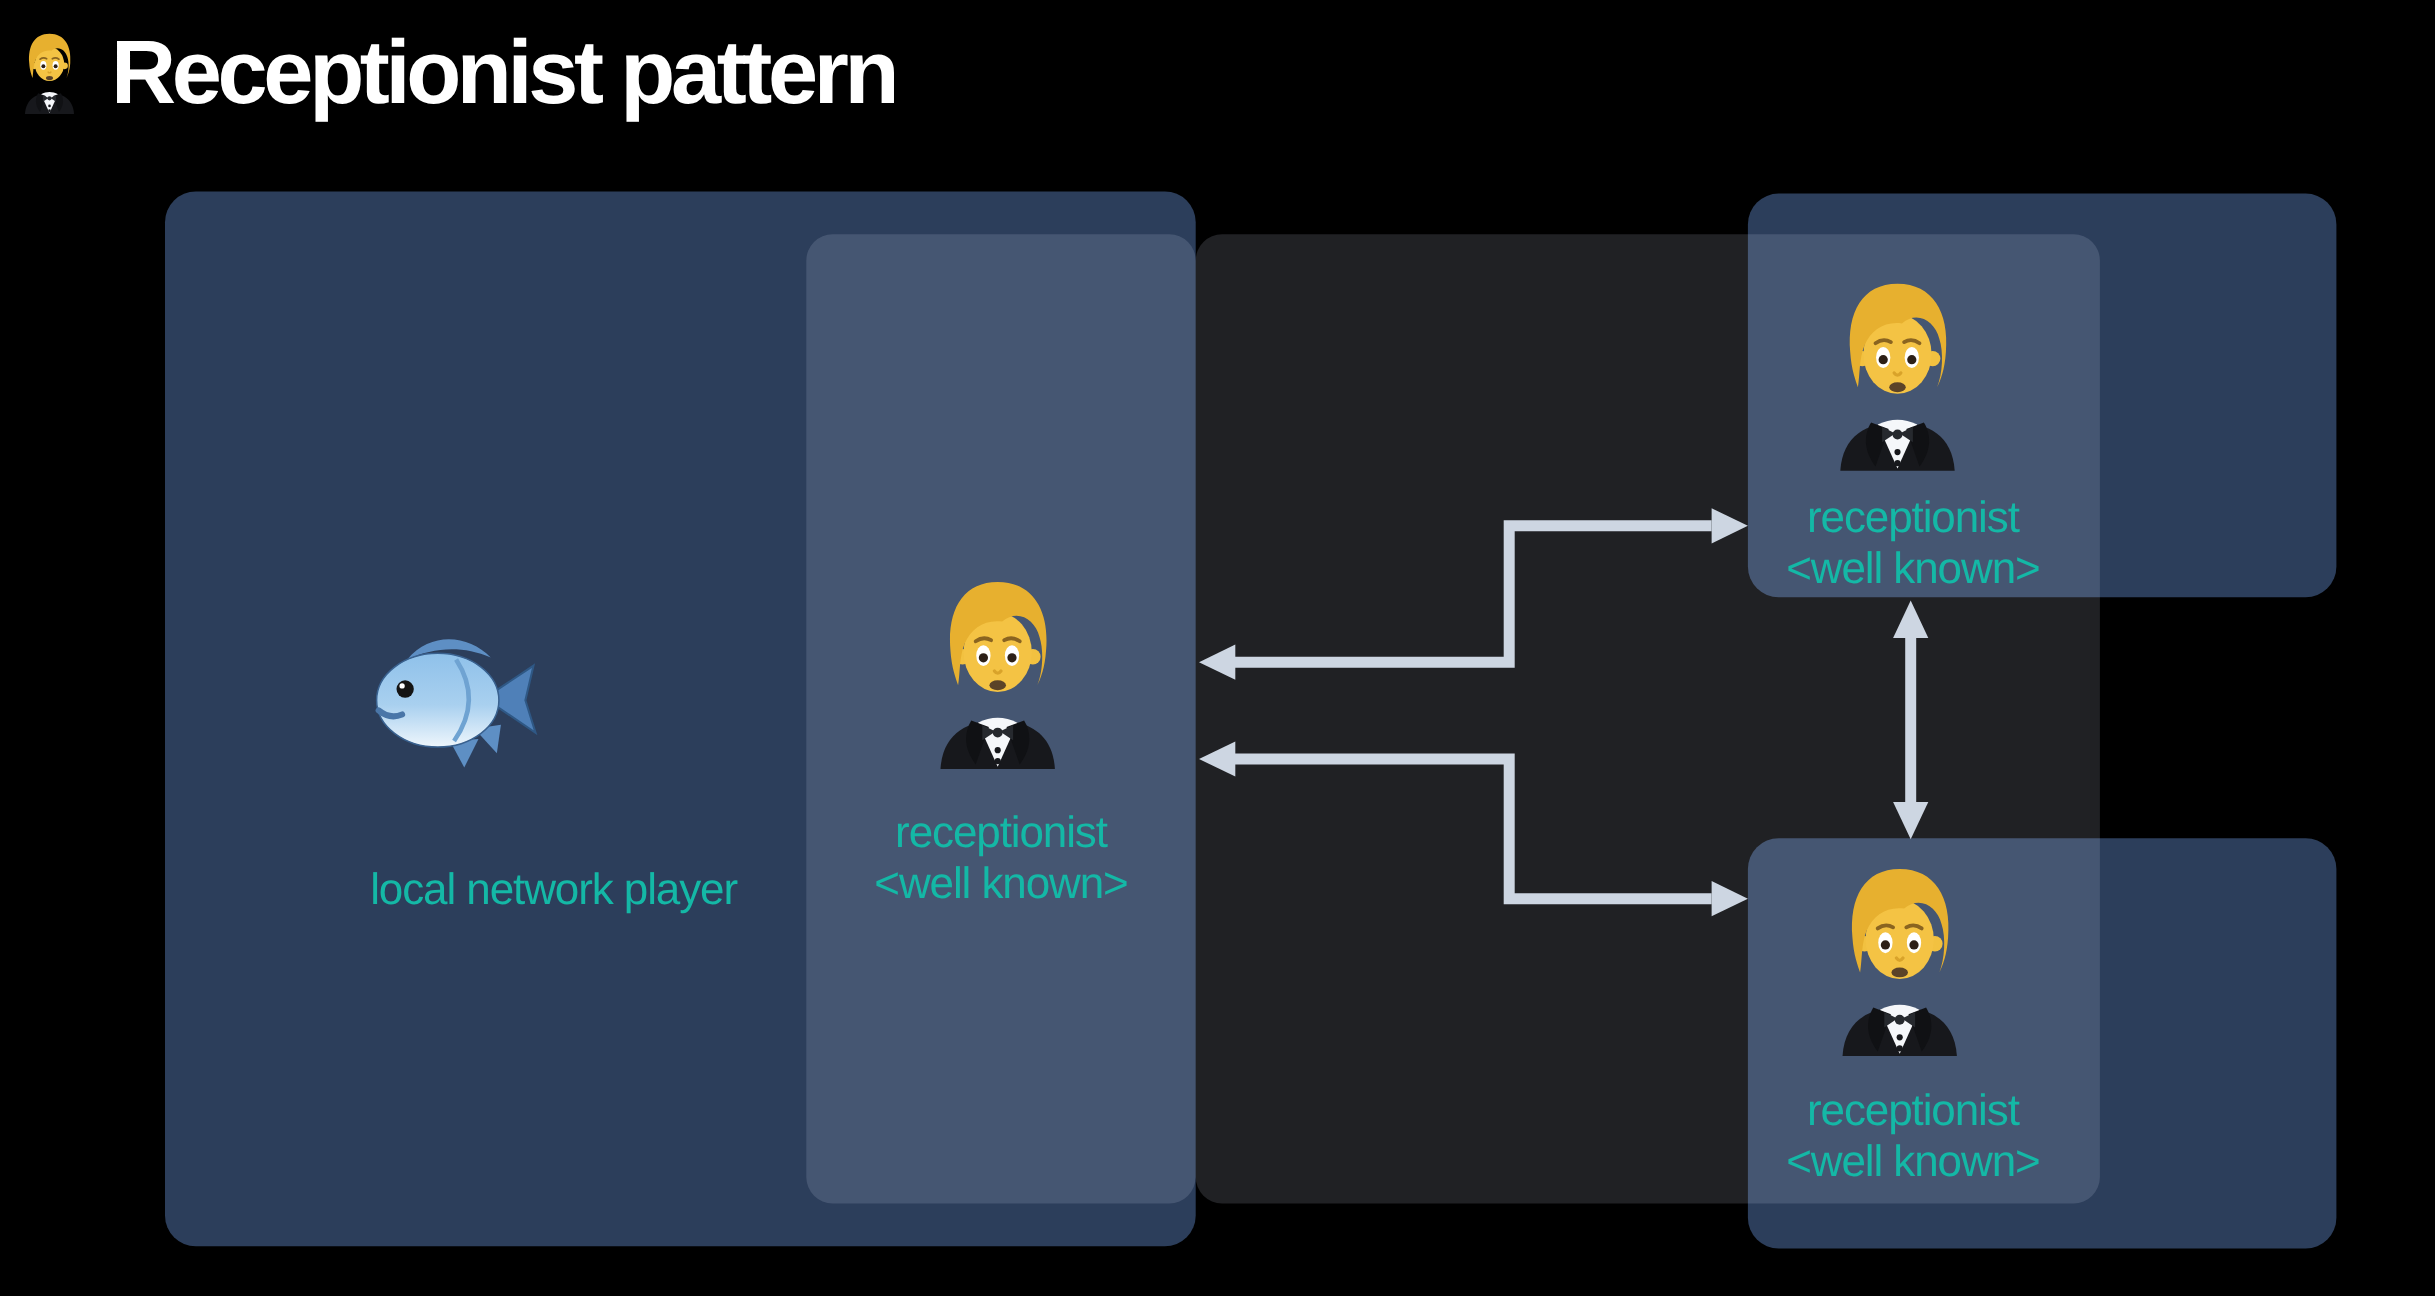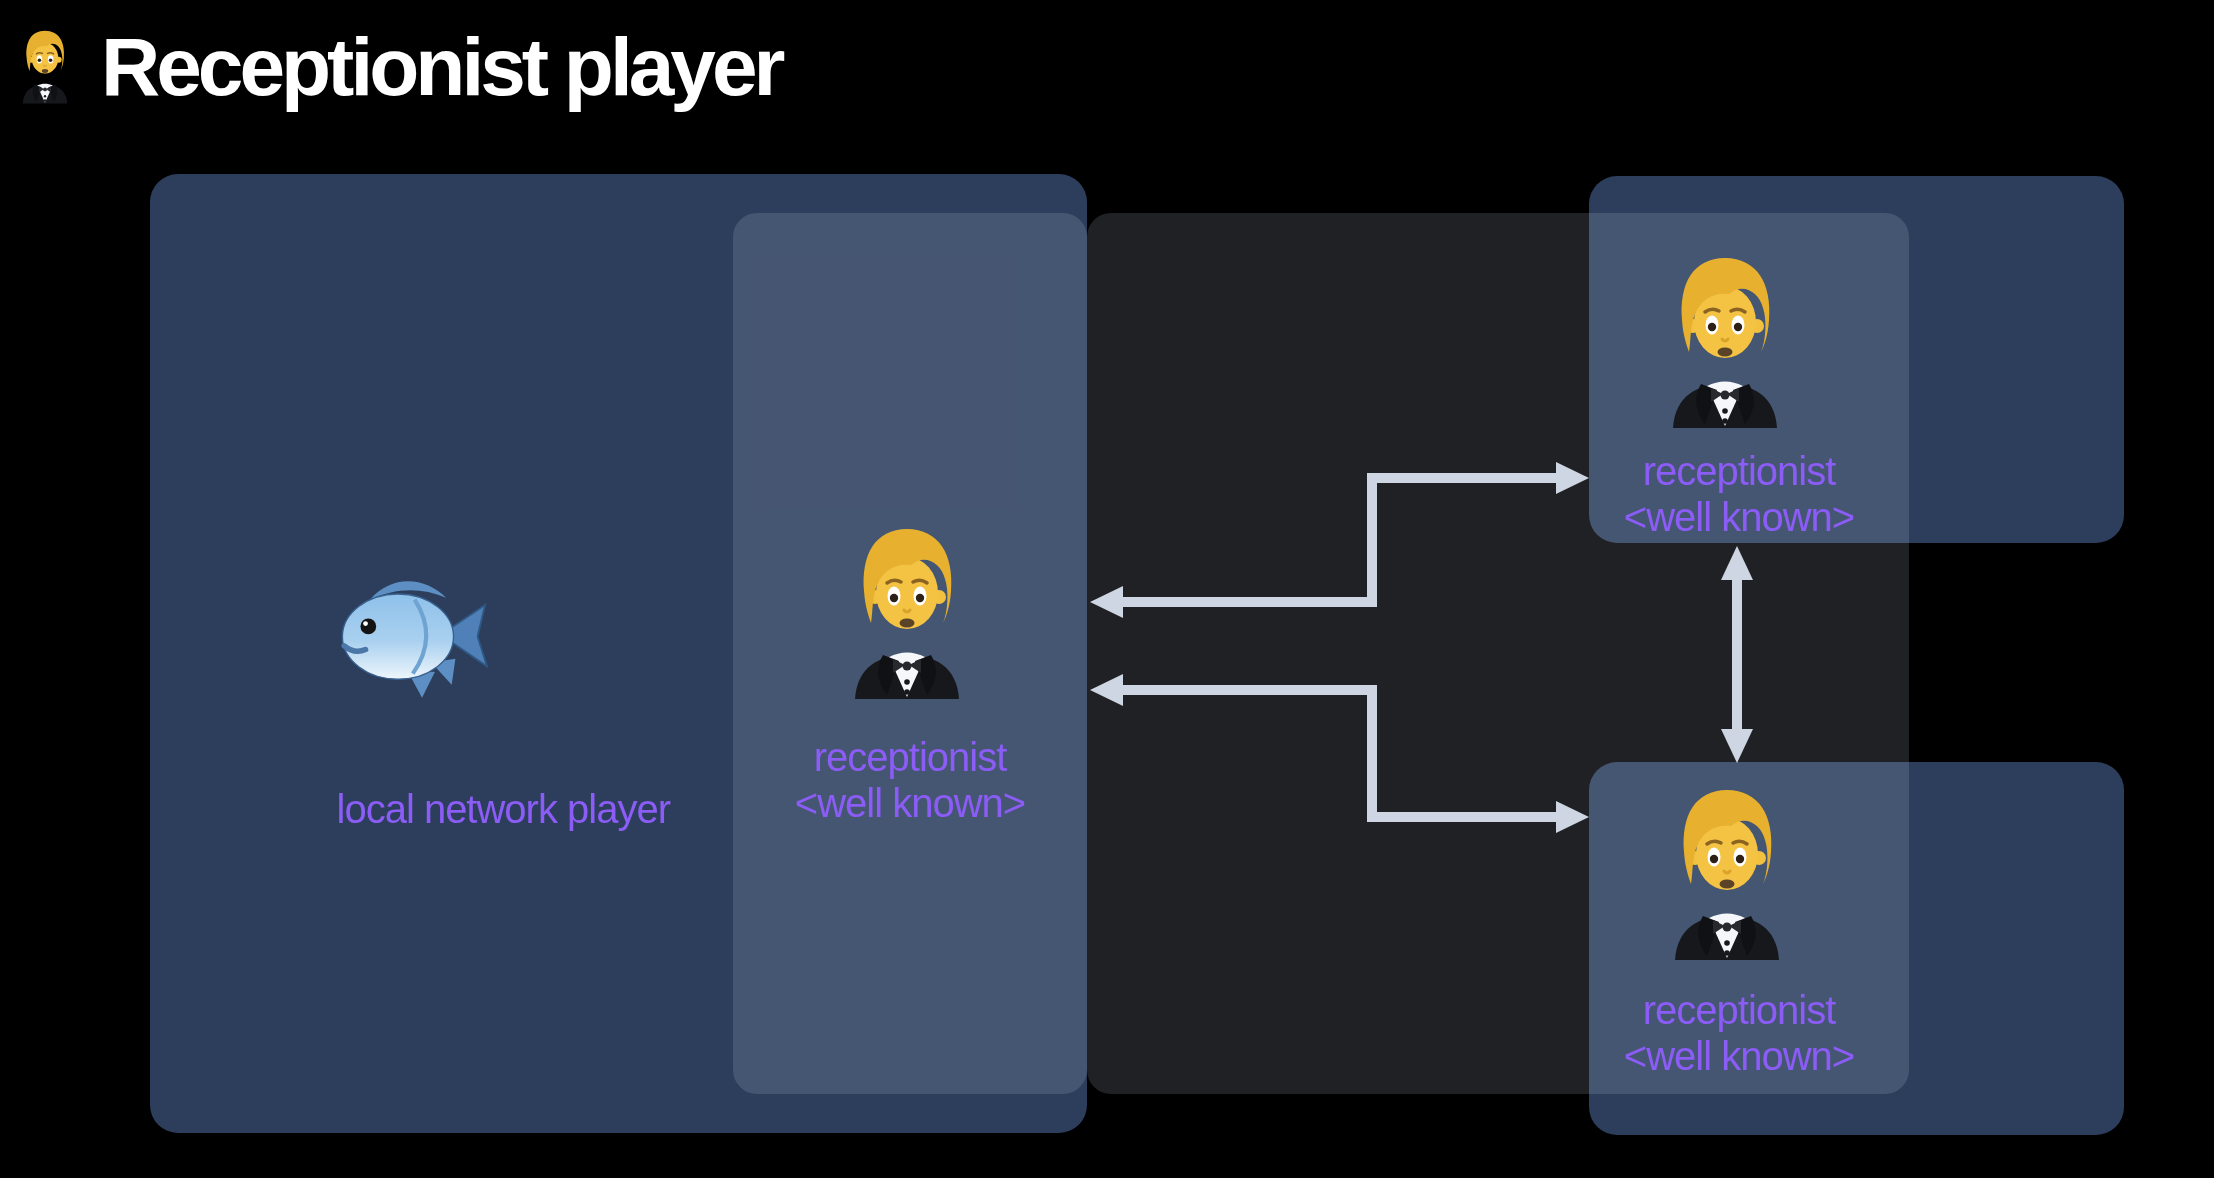--- a/index.html
+++ b/index.html
@@ -19,21 +19,21 @@
   .panel{position:absolute;background:#2c3e5b;border-radius:28px;z-index:1;}
   .panel-left   {left:150px;top:174px;width:937px;height:959px;}
   .panel-rtop   {left:1589px;top:176px;width:535px;height:367px;}
   .panel-rbot   {left:1589px;top:762px;width:535px;height:373px;}
   .overlay{position:absolute;background:rgba(225,235,255,0.14);border-radius:24px;z-index:2;}
   .overlay-column{left:733px;top:213px;width:354px;height:881px;}
   .overlay-zone  {left:1087px;top:213px;width:822px;height:881px;}
   
   .icon-abs{position:absolute;z-index:3;}
   .node-text{
-    position:absolute;z-index:3;text-align:center;color:#8b5cf6;
+    position:absolute;z-index:3;text-align:center;color:#14b8a6;
     font-size:40px;font-weight:500;letter-spacing:-1px;line-height:46px;white-space:pre;
   }
   .arrows{position:absolute;left:0;top:0;z-index:4;}
   .arrows polyline{fill:none;stroke:#cdd6e2;stroke-width:10;}
   .arrows line{stroke:#cdd6e2;stroke-width:10;}
   .arrows polygon{fill:#cdd6e2;}
 </style>
 </head>
 <body>
 
@@ -80,21 +80,21 @@
     </symbol>
   </defs>
 </svg>
 
 <div class="stage">
 
   <div class="header">
     <svg class="emoji">
         <use href="#sym-person"></use>
       </svg>
-    <div class="page-title">Receptionist player</div>
+    <div class="page-title">Receptionist pattern</div>
   </div>
 
   <div class="panel panel-left"></div>
   <div class="panel panel-rtop"></div>
   <div class="panel panel-rbot"></div>
 
   <div class="overlay overlay-column"></div>
   <div class="overlay overlay-zone"></div>
 
   <svg class="icon-abs" style="left:322px;top:568px;width:176px;height:139px">

